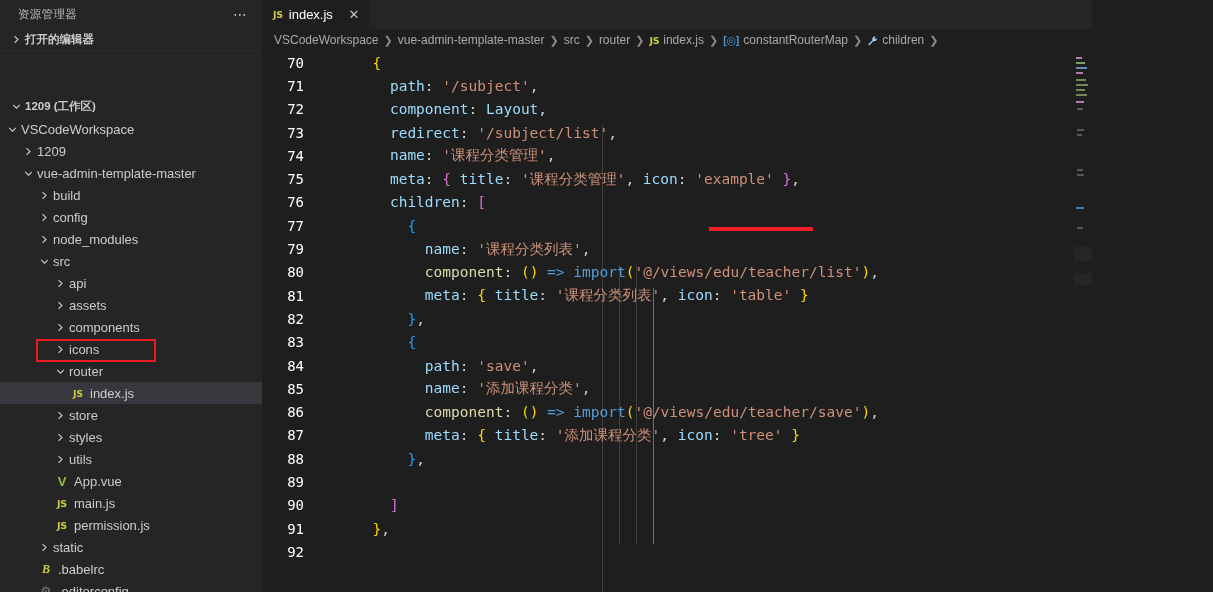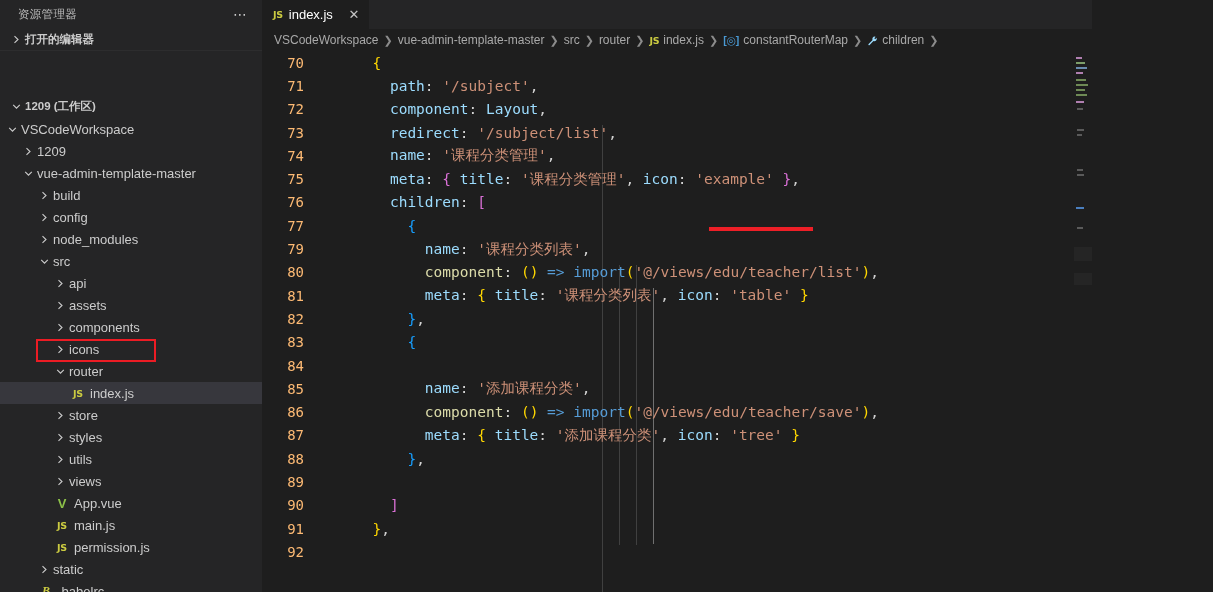--- a/index.html
+++ b/index.html
@@ -123,21 +123,21 @@
     content: "";
     position: absolute; left: 75px; right: 0;
     height: 1px; background: #282828;
   }
   .code-line.current::before { top: 0; }
   .code-line.current::after { bottom: 0; }
   .lnum {
     width: 68px; flex: 0 0 68px;
     text-align: right;
     padding-right: 26px;
-    color: #fdba74;
+    color: #ffffff;
     font-size: 14px;
   }
   .lnum.active { color: #c6c6c6; }
   .codetext { flex: 1 1 auto; padding-left: 25px; position: relative; }
 
   
   .guides { position: absolute; top: 51px; left: 0; width: 100%; height: 100%; pointer-events: none; }
   .guide { position: absolute; width: 1px; background: #404040; }
   .guide.active { background: #707070; }
 
@@ -312,28 +312,20 @@
           </span>
           <span class="label">styles</span>
         </div>
         <div class="row">
           <span class="tw" style="margin-left:52px">
             <svg width="9" height="9" viewBox="0 0 9 9">
               <path d="M2.5 1.2 L6 4.5 L2.5 7.8" fill="none" stroke="currentColor" stroke-width="1.1"></path>
             </svg>
           </span>
           <span class="label">utils</span>
-        </div>
-        <div class="row">
-          <span class="tw" style="margin-left:52px">
-            <svg width="9" height="9" viewBox="0 0 9 9">
-              <path d="M2.5 1.2 L6 4.5 L2.5 7.8" fill="none" stroke="currentColor" stroke-width="1.1"></path>
-            </svg>
-          </span>
-          <span class="label">views</span>
         </div>
         <div class="row">
           <span class="ficon vue-ico" style="margin-left:53px">V</span>
           <span class="label">App.vue</span>
         </div>
         <div class="row">
           <span class="ficon js-ico" style="margin-left:53px">JS</span>
           <span class="label">main.js</span>
         </div>
         <div class="row">
@@ -428,21 +420,21 @@
           <div class="code-line"><span class="lnum">73</span><span class="codetext"><span class="t-punc">    </span><span class="t-prop">redirect</span><span class="t-punc">: </span><span class="t-str">'/subject/list'</span><span class="t-punc">,</span></span></div>
           <div class="code-line"><span class="lnum">74</span><span class="codetext"><span class="t-punc">    </span><span class="t-prop">name</span><span class="t-punc">: </span><span class="t-str">'课程分类管理'</span><span class="t-punc">,</span></span></div>
           <div class="code-line"><span class="lnum">75</span><span class="codetext"><span class="t-punc">    </span><span class="t-prop">meta</span><span class="t-punc">: </span><span class="t-brkt2">{</span><span class="t-punc"> </span><span class="t-prop">title</span><span class="t-punc">: </span><span class="t-str">'课程分类管理'</span><span class="t-punc">, </span><span class="t-prop">icon</span><span class="t-punc">: </span><span class="t-str">'example'</span><span class="t-punc"> </span><span class="t-brkt2">}</span><span class="t-punc">,</span></span></div>
           <div class="code-line"><span class="lnum">76</span><span class="codetext"><span class="t-punc">    </span><span class="t-prop">children</span><span class="t-punc">: </span><span class="t-brkt2">[</span></span></div>
           <div class="code-line"><span class="lnum">77</span><span class="codetext"><span class="t-punc">      </span><span class="t-brkt3">{</span></span></div>
           <div class="code-line"><span class="lnum">79</span><span class="codetext"><span class="t-punc">        </span><span class="t-prop">name</span><span class="t-punc">: </span><span class="t-str">'课程分类列表'</span><span class="t-punc">,</span></span></div>
           <div class="code-line"><span class="lnum">80</span><span class="codetext"><span class="t-punc">        </span><span class="t-fn">component</span><span class="t-punc">: </span><span class="t-brkt1">(</span><span class="t-brkt1">)</span><span class="t-punc"> </span><span class="t-op">=&gt;</span><span class="t-punc"> </span><span class="t-kw">import</span><span class="t-brkt1">(</span><span class="t-str">'@/views/edu/teacher/list'</span><span class="t-brkt1">)</span><span class="t-punc">,</span></span></div>
           <div class="code-line"><span class="lnum">81</span><span class="codetext"><span class="t-punc">        </span><span class="t-prop">meta</span><span class="t-punc">: </span><span class="t-brkt1">{</span><span class="t-punc"> </span><span class="t-prop">title</span><span class="t-punc">: </span><span class="t-str">'课程分类列表'</span><span class="t-punc">, </span><span class="t-prop">icon</span><span class="t-punc">: </span><span class="t-str">'table'</span><span class="t-punc"> </span><span class="t-brkt1">}</span></span></div>
           <div class="code-line"><span class="lnum">82</span><span class="codetext"><span class="t-punc">      </span><span class="t-brkt3">}</span><span class="t-punc">,</span></span></div>
           <div class="code-line"><span class="lnum">83</span><span class="codetext"><span class="t-punc">      </span><span class="t-brkt3">{</span></span></div>
-          <div class="code-line"><span class="lnum">84</span></div>
+          <div class="code-line"><span class="lnum">84</span><span class="codetext"><span class="t-punc">        </span><span class="t-prop">path</span><span class="t-punc">: </span><span class="t-str">'save'</span><span class="t-punc">,</span></span></div>
           <div class="code-line"><span class="lnum">85</span><span class="codetext"><span class="t-punc">        </span><span class="t-prop">name</span><span class="t-punc">: </span><span class="t-str">'添加课程分类'</span><span class="t-punc">,</span></span></div>
           <div class="code-line"><span class="lnum">86</span><span class="codetext"><span class="t-punc">        </span><span class="t-fn">component</span><span class="t-punc">: </span><span class="t-brkt1">(</span><span class="t-brkt1">)</span><span class="t-punc"> </span><span class="t-op">=&gt;</span><span class="t-punc"> </span><span class="t-kw">import</span><span class="t-brkt1">(</span><span class="t-str">'@/views/edu/teacher/save'</span><span class="t-brkt1">)</span><span class="t-punc">,</span></span></div>
           <div class="code-line"><span class="lnum">87</span><span class="codetext"><span class="t-punc">        </span><span class="t-prop">meta</span><span class="t-punc">: </span><span class="t-brkt1">{</span><span class="t-punc"> </span><span class="t-prop">title</span><span class="t-punc">: </span><span class="t-str">'添加课程分类'</span><span class="t-punc">, </span><span class="t-prop">icon</span><span class="t-punc">: </span><span class="t-str">'tree'</span><span class="t-punc"> </span><span class="t-brkt1">}</span></span></div>
           <div class="code-line"><span class="lnum">88</span><span class="codetext"><span class="t-punc">      </span><span class="t-brkt3">}</span><span class="t-punc">,</span></span></div>
           <div class="code-line"><span class="lnum">89</span><span class="codetext"></span></div>
           <div class="code-line"><span class="lnum">90</span><span class="codetext"><span class="t-punc">    </span><span class="t-brkt2">]</span></span></div>
           <div class="code-line"><span class="lnum">91</span><span class="codetext"><span class="t-punc">  </span><span class="t-brkt1">}</span><span class="t-punc">,</span></span></div>
           <div class="code-line"><span class="lnum">92</span><span class="codetext"></span></div>
         </div>
 

